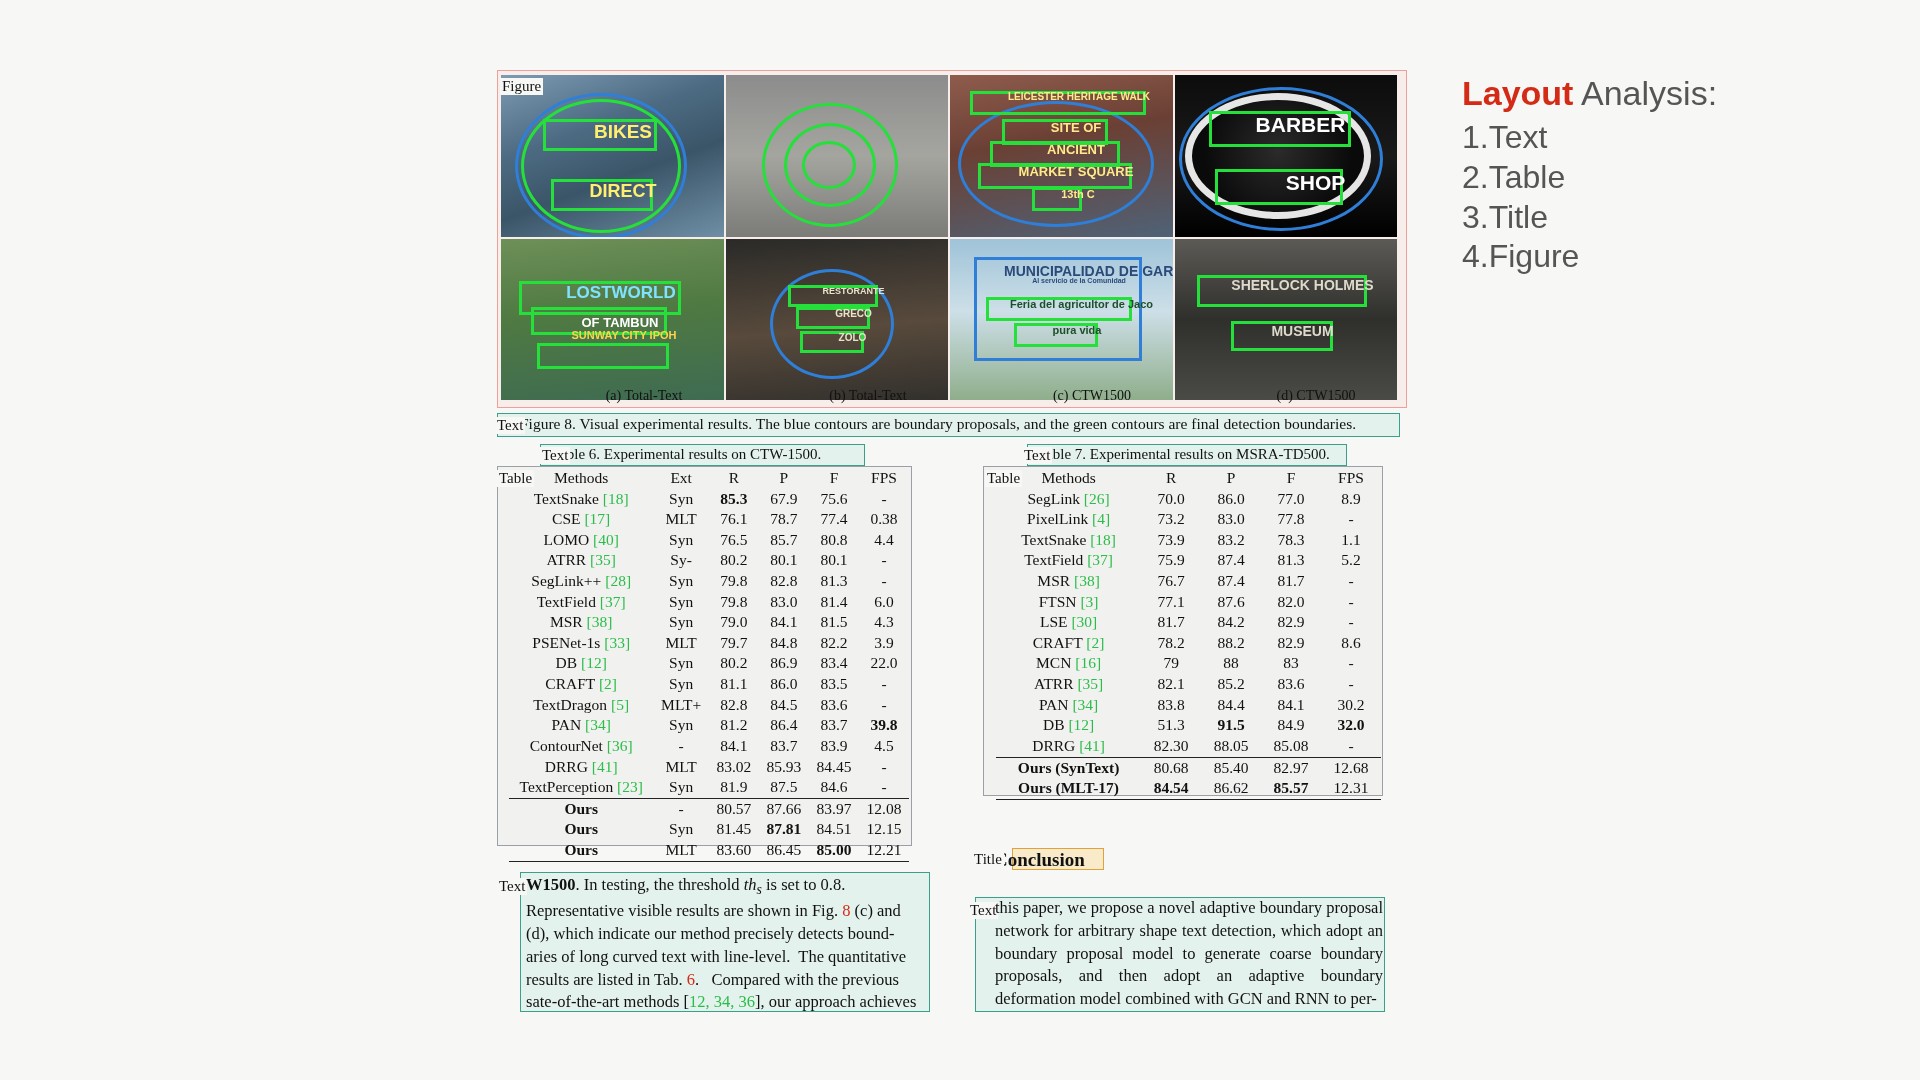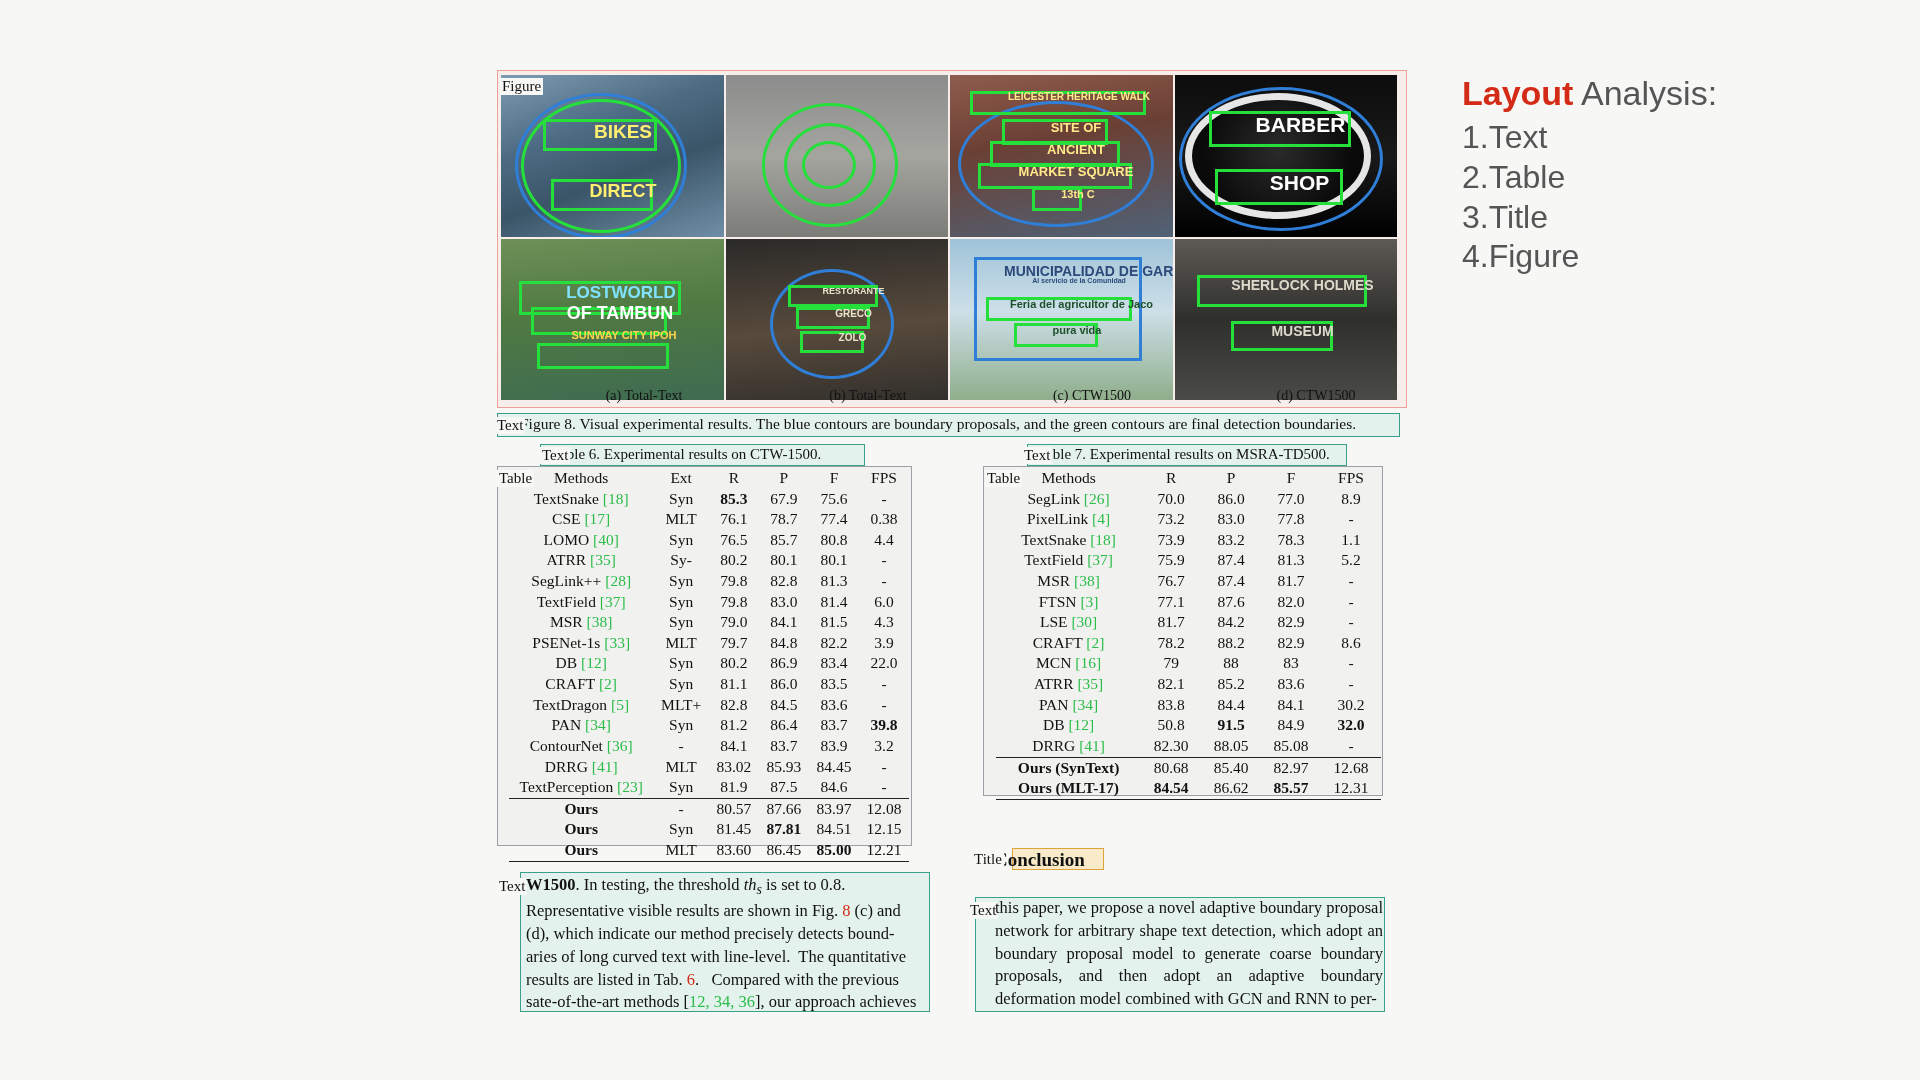--- a/index.html
+++ b/index.html
@@ -141,29 +141,29 @@
       <div class="sign-text" style="left:28px;top:89px;width:148px;font-size:13px;color:#ffe98a;">MARKET SQUARE</div>
       <div class="sign-text" style="left:82px;top:113px;width:44px;font-size:11px;color:#ffe98a;">13th C</div>
     </div>
 
     <div class="cell img4">
       <div class="oval" style="left:10px;top:18px;width:186px;height:126px;background:radial-gradient(circle at 50% 45%,#2b2b2b 0%,#0a0a0a 70%);border:7px solid #e6e6e6;box-sizing:border-box;"></div>
       <div class="oval blue-ol" style="left:4px;top:12px;width:198px;height:138px;"></div>
       <div class="green-box" style="left:34px;top:36px;width:136px;height:30px;"></div>
       <div class="green-box" style="left:40px;top:94px;width:122px;height:30px;"></div>
       <div class="sign-text" style="left:34px;top:38px;width:136px;font-size:21px;color:#ffffff;">BARBER</div>
-      <div class="sign-text" style="left:40px;top:96px;width:122px;font-size:21px;color:#ffffff;">SHOP</div>
+      <div class="sign-text" style="left:56px;top:96px;width:122px;font-size:21px;color:#ffffff;">SHOP</div>
     </div>
 
     <div class="cell img5">
       <div class="green-box" style="left:18px;top:42px;width:156px;height:28px;"></div>
       <div class="green-box" style="left:30px;top:68px;width:130px;height:22px;"></div>
       <div class="green-box" style="left:36px;top:104px;width:126px;height:20px;"></div>
       <div class="sign-text" style="left:18px;top:44px;width:156px;font-size:17px;color:#7fe3ff;">LOSTWORLD</div>
-      <div class="sign-text" style="left:30px;top:64px;width:130px;font-size:18px;color:#ffffff;text-align:center;">OF TAMBUN</div>
+      <div class="sign-text" style="left:30px;top:76px;width:130px;font-size:13px;color:#ffffff;text-align:center;">OF TAMBUN</div>
       <div class="sign-text" style="left:36px;top:90px;width:126px;font-size:11px;color:#ffd34d;">SUNWAY CITY IPOH</div>
     </div>
 
     <div class="cell img6">
       <div class="oval blue-ol" style="left:44px;top:30px;width:118px;height:104px;"></div>
       <div class="green-box" style="left:62px;top:46px;width:84px;height:16px;"></div>
       <div class="green-box" style="left:70px;top:68px;width:68px;height:16px;"></div>
       <div class="green-box" style="left:74px;top:92px;width:58px;height:16px;"></div>
       <div class="sign-text" style="left:62px;top:47px;width:84px;font-size:9px;color:#e9e4c9;">RESTORANTE</div>
       <div class="sign-text" style="left:70px;top:69px;width:68px;font-size:10px;color:#e9e4c9;">GRECO</div>
@@ -319,21 +319,21 @@
             <td>86.4</td>
             <td>83.7</td>
             <td class="b">39.8</td>
           </tr>
           <tr>
             <td class="mname"><span>ContourNet</span><span class="ref"> [36]</span></td>
             <td>-</td>
             <td>84.1</td>
             <td>83.7</td>
             <td>83.9</td>
-            <td>3.2</td>
+            <td>4.5</td>
           </tr>
           <tr>
             <td class="mname"><span>DRRG</span><span class="ref"> [41]</span></td>
             <td>MLT</td>
             <td>83.02</td>
             <td>85.93</td>
             <td>84.45</td>
             <td>-</td>
           </tr>
           <tr>
@@ -458,21 +458,21 @@
           </tr>
           <tr>
             <td class="mname"><span>PAN</span><span class="ref"> [34]</span></td>
             <td>83.8</td>
             <td>84.4</td>
             <td>84.1</td>
             <td>30.2</td>
           </tr>
           <tr>
             <td class="mname"><span>DB</span><span class="ref"> [12]</span></td>
-            <td>50.8</td>
+            <td>51.3</td>
             <td class="b">91.5</td>
             <td>84.9</td>
             <td class="b">32.0</td>
           </tr>
           <tr>
             <td class="mname"><span>DRRG</span><span class="ref"> [41]</span></td>
             <td>82.30</td>
             <td>88.05</td>
             <td>85.08</td>
             <td>-</td>

